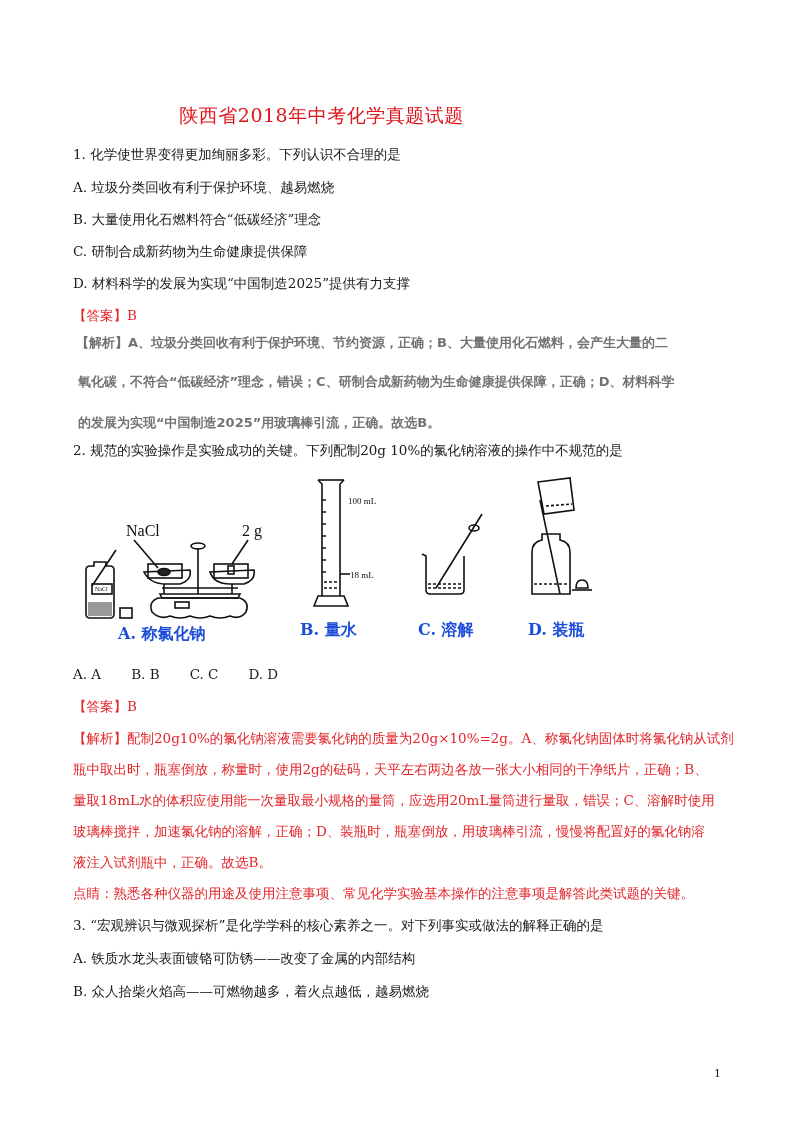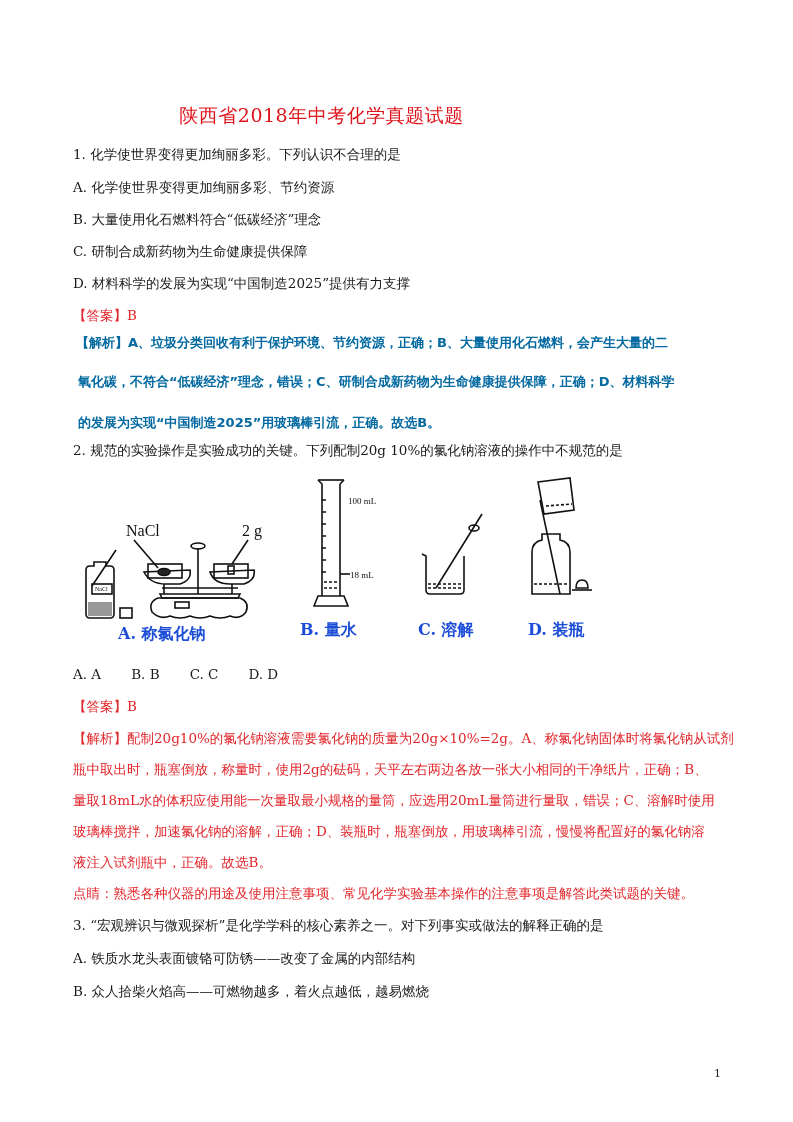--- a/index.html
+++ b/index.html
@@ -3,34 +3,34 @@
 <meta charset="utf-8">
 <style>
   html, body { margin: 0; padding: 0; background: #ffffff; }
   body { width: 793px; height: 1122px; position: relative; overflow: hidden;
          font-family: "DejaVu Serif", "Liberation Serif", serif; color: #111; }
   .title { position: absolute; left: 0; width: 643px; top: 103px; text-align: center;
            font-size: 19px; color: #e0141c; letter-spacing: 0.5px; }
   .line { position: absolute; left: 73px; font-size: 13.5px; white-space: nowrap; line-height: 18px; }
   .black { color: #1a1a1a; }
   .red { color: #e2262b; }
-  .red-bold { color: #0369a1; font-family: "DejaVu Sans", "Liberation Sans", sans-serif; font-weight: bold; font-size: 13px; }
+  .red-bold { color: #737373; font-family: "DejaVu Sans", "Liberation Sans", sans-serif; font-weight: bold; font-size: 13px; }
   .bracket { font-weight: normal; }
   .figure { position: absolute; left: 70px; top: 470px; width: 560px; height: 180px; }
   .fig-cap { position: absolute; font-family: "DejaVu Serif", serif; font-size: 16px; font-weight: bold; color: #1d4ed8; }
   .page-num { position: absolute; left: 714px; top: 1067px; font-size: 11px; color: #222; }
   svg text { font-family: "Liberation Serif", "DejaVu Serif", serif; }
 </style>
 </head>
 <body>
 
 <div class="title">陕西省2018年中考化学真题试题</div>
 
 <div class="line black" style="top:145px">1. 化学使世界变得更加绚丽多彩。下列认识不合理的是</div>
-<div class="line black" style="top:178px">A. 化学使世界变得更加绚丽多彩、节约资源</div>
+<div class="line black" style="top:178px">A. 垃圾分类回收有利于保护环境、越易燃烧</div>
 <div class="line black" style="top:210px">B. 大量使用化石燃料符合“低碳经济”理念</div>
 <div class="line black" style="top:242px">C. 研制合成新药物为生命健康提供保障</div>
 <div class="line black" style="top:274px">D. 材料科学的发展为实现“中国制造2025”提供有力支撑</div>
 
 <div class="line red" style="top:306px">
   <span class="bracket">【答案】</span><span>B</span>
 </div>
 
 <div class="line red-bold" style="top:334px; left:76px">
   <span>【解析】</span><span>A、垃圾分类回收有利于保护环境、节约资源，正确；B、大量使用化石燃料，会产生大量的二</span>

